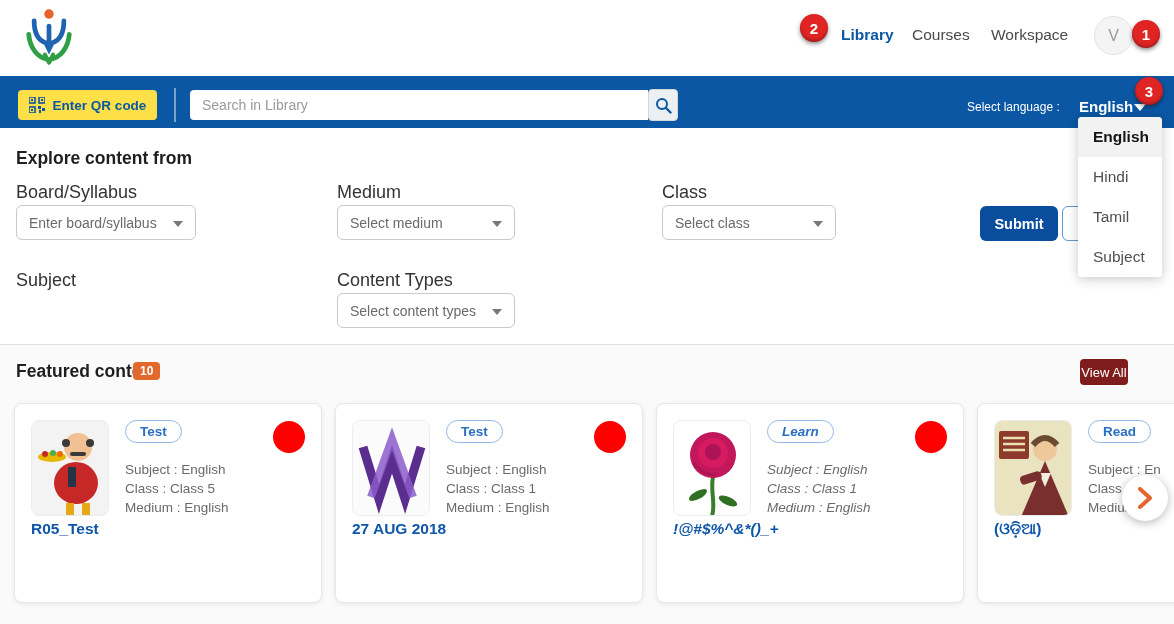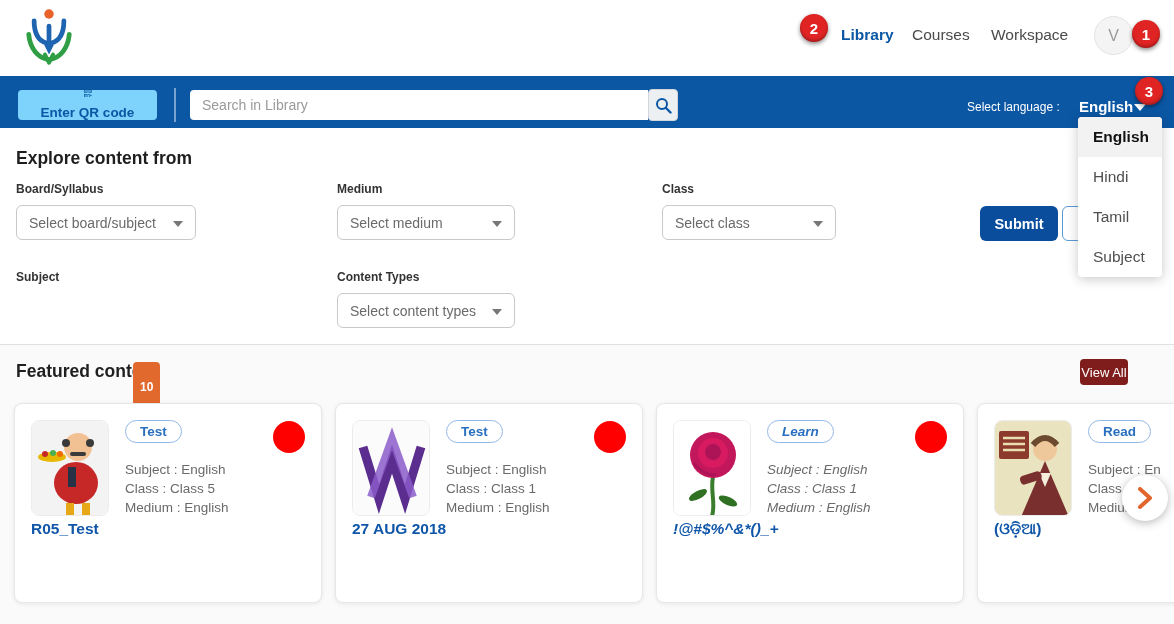--- a/index.html
+++ b/index.html
@@ -17,24 +17,24 @@
             display:flex; align-items:center; justify-content:center; }
 
   
   .marker { position:absolute; width:28px; height:28px; border-radius:50%; background:#e02424;
             color:#fff; font-size:15px; font-weight:700; display:flex; align-items:center;
             justify-content:center; box-shadow:0 2px 4px rgba(0,0,0,.45), inset 0 -2px 3px rgba(0,0,0,.25);
             z-index:90; }
 
   
   .toolbar { position:absolute; left:0; top:76px; width:1174px; height:52px; background:#0b57a4; }
-  .qr-btn { position:absolute; left:18px; top:90px; width:139px; height:30px; background:#7dd3fc;
+  .qr-btn { position:absolute; left:18px; top:90px; width:139px; height:30px; background:#fde047;
             border:none; border-radius:4px; color:#0b57a4; font-weight:700; font-size:13.5px;
             display:flex; align-items:center; justify-content:center; gap:8px; cursor:pointer;
-            font-family:"Liberation Sans",sans-serif;flex-direction:column; }
+            font-family:"Liberation Sans",sans-serif; }
   .toolbar-divider { position:absolute; left:174px; top:88px; width:2px; height:34px; background:rgba(255,255,255,.45); }
   .search-input { position:absolute; left:190px; top:90px; width:458px; height:30px; border:none;
             border-radius:4px 0 0 4px; padding:0 12px; font-size:14px; color:#333;
             font-family:"Liberation Sans",sans-serif; outline:none; }
   .search-input::placeholder { color:#9a9a9a; }
   .search-btn { position:absolute; left:648px; top:89px; width:30px; height:32px; background:#edf0f3;
             border:1px solid #d2d6da; border-radius:4px; display:flex; align-items:center;
             justify-content:center; cursor:pointer; }
   .lang-label { position:absolute; left:967px; top:100px; color:#fff; font-size:12px; }
   .lang-value { position:absolute; left:1079px; top:98px; color:#fff; font-size:15px; font-weight:700; cursor:pointer; }
@@ -44,37 +44,37 @@
   
   .lang-menu { position:absolute; left:1078px; top:117px; width:84px; background:#fff; border-radius:4px;
             box-shadow:0 2px 12px rgba(0,0,0,.22); z-index:80; overflow:hidden; }
   .lang-item { height:40px; line-height:40px; padding-left:15px; font-size:15.5px; color:#4f4f4f; cursor:pointer; }
   .lang-item.selected { background:#f2f2f2; color:#141414; font-weight:600; }
 
   
   .explore { position:absolute; left:0; top:128px; width:1174px; height:216px; background:#fff;
              box-shadow:0 2px 4px rgba(0,0,0,.07); }
   .explore-title { position:absolute; left:16px; top:148px; font-size:17.5px; font-weight:700; color:#1f1f1f; }
-  .field-label { position:absolute; font-size:12px; font-weight:700; color:#333; }
+  .field-label { position:absolute; font-size:18px; font-weight:400; color:#333; }
   .select-box { position:absolute; height:35px; background:#fff; border:1px solid #c9c9c9; border-radius:6px;
              font-size:14px; color:#6a6a6a; display:flex; align-items:center; padding:0 12px; cursor:pointer; }
   .select-caret { position:absolute; right:12px; top:15px; width:0; height:0;
              border-left:5px solid transparent; border-right:5px solid transparent; border-top:6px solid #777; }
   .submit-btn { position:absolute; left:980px; top:206px; width:78px; height:35px; background:#0a4d9d;
              border:none; border-radius:6px; color:#fff; font-weight:700; font-size:14.5px; cursor:pointer;
              font-family:"Liberation Sans",sans-serif; }
   .reset-btn-partial { position:absolute; left:1062px; top:206px; width:60px; height:35px; background:#fff;
              border:1.5px solid #5b9bd5; border-radius:6px; z-index:10; cursor:pointer; }
 
   
   .featured { position:absolute; left:0; top:344px; width:1174px; height:280px; background:#fafafa;
              border-top:1px solid #e0e0e0; }
   .featured-title { position:absolute; left:16px; top:361px; font-size:17.5px; font-weight:700; color:#1f1f1f; }
   .count-badge { position:absolute; left:133px; top:362px; background:#e2692e; color:#fff; font-size:12px;
-             font-weight:700; border-radius:4px; padding:18px 7px;text-align:right; }
+             font-weight:700; border-radius:4px; padding:2px 7px;text-align:right; }
   .view-all-btn { position:absolute; left:1080px; top:359px; width:48px; height:26px; background:#7f1d1d;
              border:none; border-radius:4px; color:#fff; font-size:13px; cursor:pointer;
              font-family:"Liberation Sans",sans-serif; }
 
   .card { position:absolute; top:403px; width:308px; height:200px; background:#fff; border:1px solid #e7e7e7;
              border-radius:8px; box-shadow:0 1px 4px rgba(0,0,0,.08); cursor:pointer; }
   .thumb { position:absolute; left:16px; top:16px; width:78px; height:96px; border-radius:8px;
              overflow:hidden; border:1px solid #ececec; }
   .chip { position:absolute; left:110px; top:16px; border:1.5px solid #93b9e6; border-radius:14px;
              background:#fff; color:#2a6fc0; font-size:13.5px; font-weight:600; padding:3px 14px; }
@@ -151,21 +151,21 @@
     <div class="lang-item">Hindi</div>
     <div class="lang-item">Tamil</div>
     <div class="lang-item">Subject</div>
   </div>
 
   <div class="explore"></div>
   <div class="explore-title">Explore content from</div>
 
   <div class="field-label" style="left:16px; top:182px;">Board/Syllabus</div>
   <div class="select-box" style="left:16px; top:205px; width:180px;">
-    <span>Select board/subject</span>
+    <span>Enter board/syllabus</span>
     <span class="select-caret"></span>
   </div>
 
   <div class="field-label" style="left:337px; top:182px;">Medium</div>
   <div class="select-box" style="left:337px; top:205px; width:178px;">
     <span>Select medium</span>
     <span class="select-caret"></span>
   </div>
 
   <div class="field-label" style="left:662px; top:182px;">Class</div>

